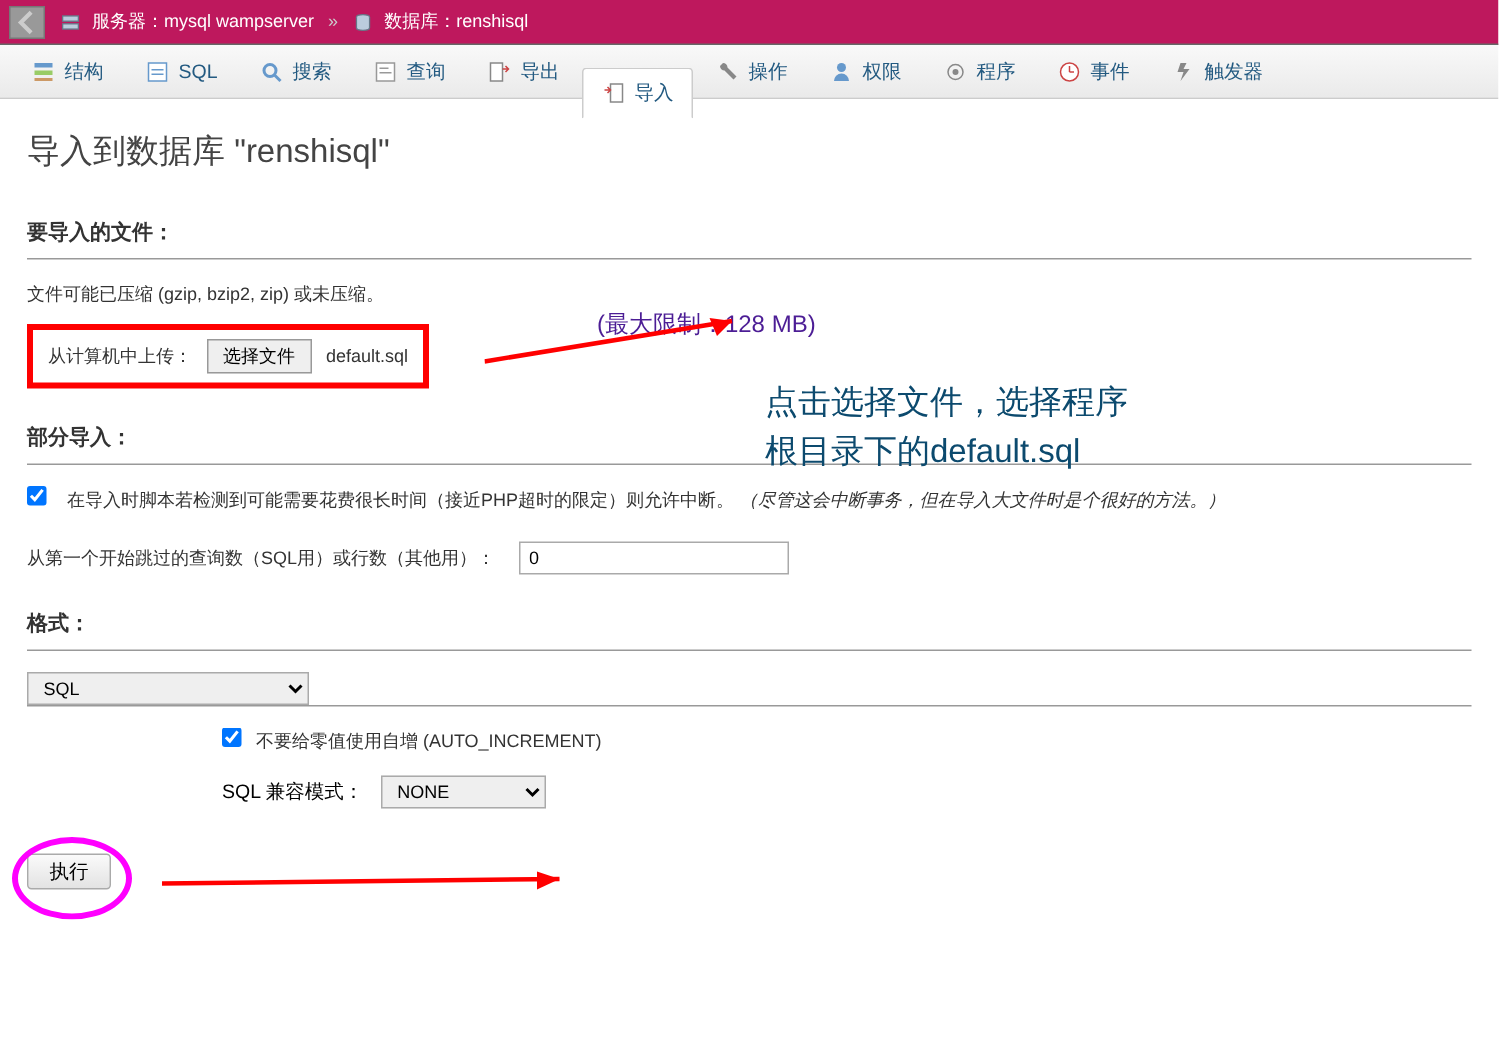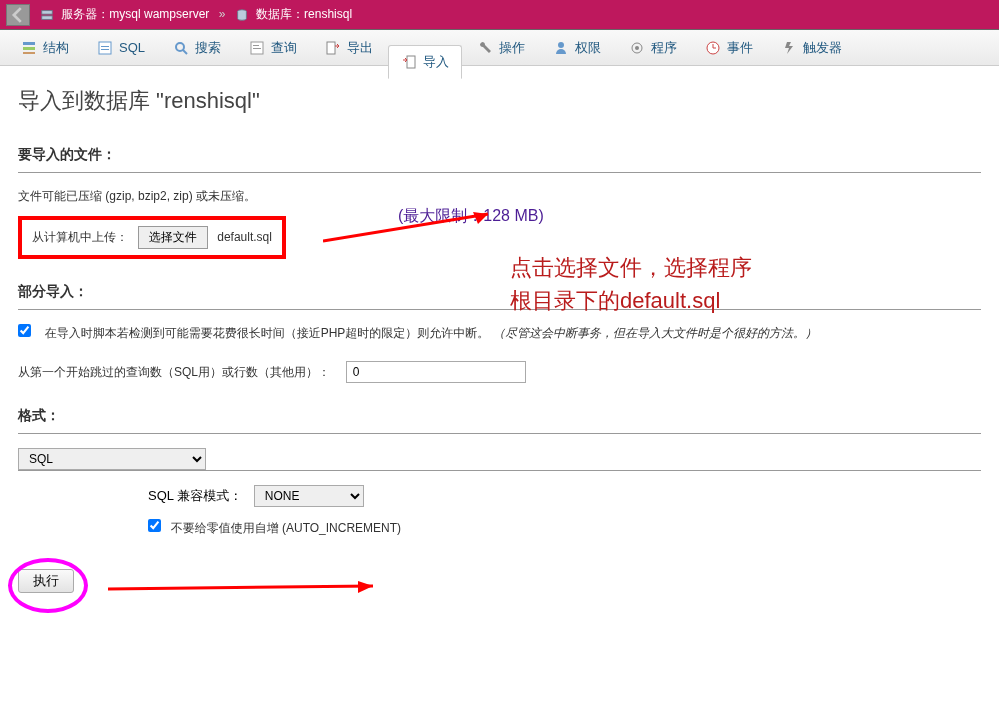--- a/index.html
+++ b/index.html
@@ -21,21 +21,21 @@
 
 .section-label { font-size: 14px; font-weight: bold; color: #333; margin-bottom: 8px; margin-top: 24px; }
 hr { border: none; border-top: 1px solid #999; margin-bottom: 14px; }
 
 .small { font-size: 12px; color: #333; line-height: 1.6; }
 .bold { font-weight: bold; }
 
 .redbox { border: 4px solid #f00; padding: 6px 10px; display: inline-block; margin-top: 10px; }
 .filebtn { background: #efefef; border: 1px solid #999; padding: 2px 10px; font-size: 12px; cursor: pointer; margin: 0 6px; }
 
-.annotation { color: #b91c1c; font-size: 22px; line-height: 1.5; position: absolute; left: 510px; top: 185px; }
+.annotation { color: #0c4a6e; font-size: 22px; line-height: 1.5; position: absolute; left: 510px; top: 185px; }
 
 .input-text { border: 1px solid #aaa; padding: 3px 6px; width: 180px; font-size: 12px; }
 select { border: 1px solid #aaa; padding: 2px 6px; font-size: 12px; }
 select.wide { width: 188px; }
 
 .execute-wrap { position: relative; margin-top: 30px; }
 .execute-circle { border: 4px solid #f0f; border-radius: 50%; width: 80px; height: 55px; position: absolute; left: -10px; top: -11px; pointer-events: none; }
 .execute-btn { background: linear-gradient(#fafafa, #e3e3e3); border: 1px solid #aaa; padding: 2px 14px; font-size: 13px; cursor: pointer; border-radius: 3px; }
 
 .arrow { position: absolute; }
@@ -197,28 +197,28 @@
   <div class="section-label">格式：</div>
   <hr>
 
   <select class="wide">
     <option>SQL</option>
   </select>
 
   <hr>
 
   <div class="fmt-row">
+    <input type="checkbox" checked="" style="">
+    <span class="small" style="margin-left:6px;">不要给零值使用自增 (AUTO_INCREMENT)</span>
+  </div>
+  <div class="fmt-row">
     <span class="fmt-label">SQL 兼容模式：</span>
     <select style="width:110px;">
       <option>NONE</option>
     </select>
-  </div>
-  <div class="fmt-row">
-    <input type="checkbox" checked="" style="">
-    <span class="small" style="margin-left:6px;">不要给零值使用自增 (AUTO_INCREMENT)</span>
   </div>
 
   <div class="execute-wrap">
     <div class="execute-circle"></div>
     <button class="execute-btn">执行</button>
     <svg class="arrow" style="left:90px; top:10px;" width="280" height="20">
       <line x1="0" y1="10" x2="265" y2="7" stroke="#f00" stroke-width="3"></line>
       <polygon points="265,7 250,2 250,14" fill="#f00"></polygon>
     </svg>
   </div>

